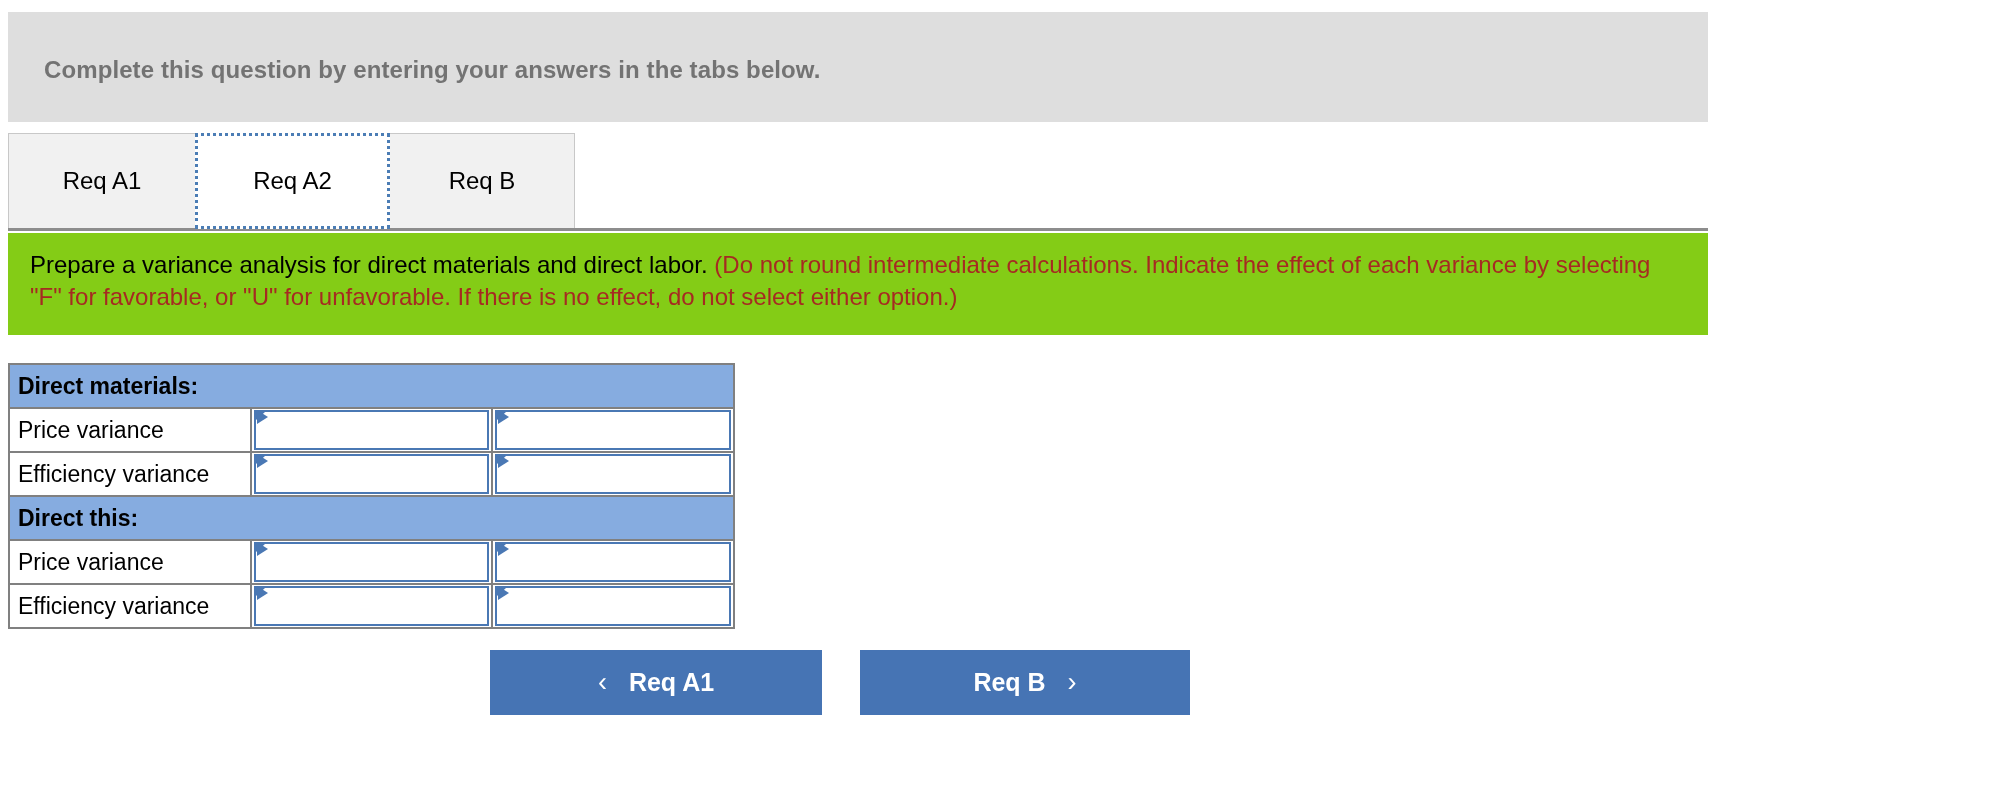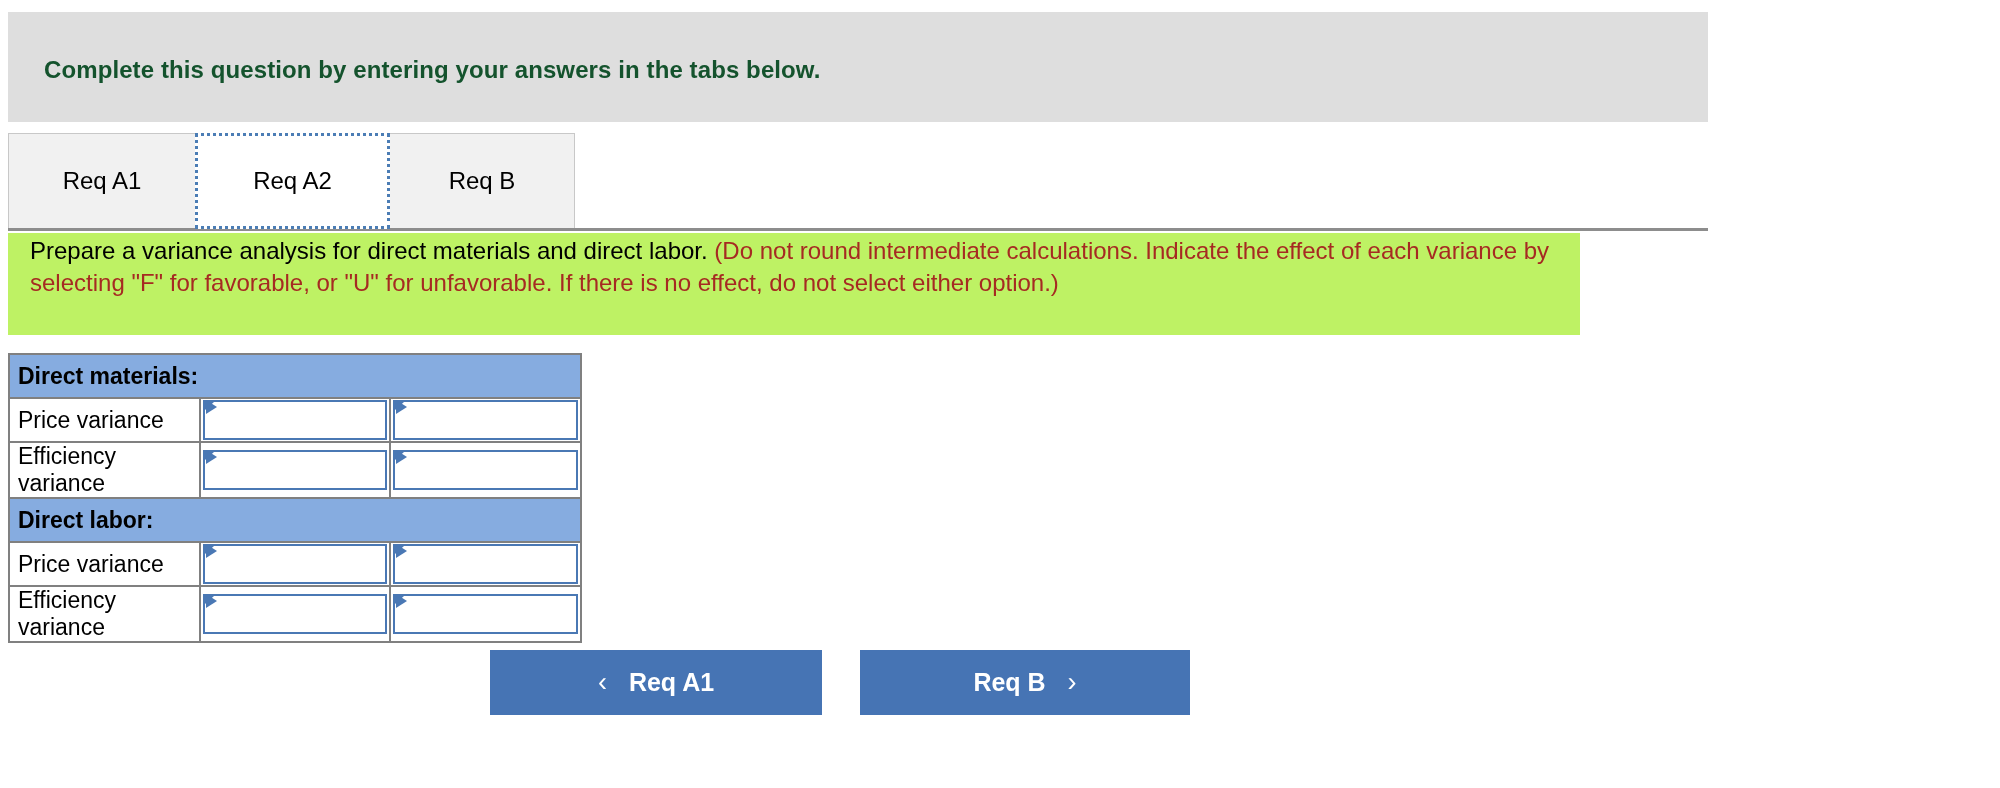--- a/index.html
+++ b/index.html
@@ -24,21 +24,21 @@
     height: 110px;
     background: #dedede;
     box-sizing: border-box;
   }
   .banner-text {
     position: absolute;
     left: 36px;
     top: 44px;
     font-size: 24px;
     font-weight: bold;
-    color: #14532d;
+    color: #737373;
     letter-spacing: 0.1px;
   }
 
   
   .tabstrip {
     position: absolute;
     left: 8px;
     top: 133px;
     height: 96px;
   }
@@ -74,40 +74,40 @@
     width: 1700px;
     height: 3px;
     background: #8d8d8d;
   }
 
   
   .qpanel {
     position: absolute;
     left: 8px;
     top: 233px;
-    width: 1572px;
+    width: 1700px;
     height: 102px;
-    background: #bef264;
-    box-sizing: border-box;
-    padding: 2px 22px 0 22px;
+    background: #84cc16;
+    box-sizing: border-box;
+    padding: 16px 22px 0 22px;
   }
   .qpanel p {
     margin: 0;
     font-size: 24px;
     line-height: 32px;
     color: #000000;
   }
   .qnote { color: #a62a22; }
 
   
   .vtable {
     position: absolute;
     left: 8px;
-    top: 353px;
-    width: 574px;
+    top: 363px;
+    width: 727px;
     border-collapse: collapse;
     table-layout: fixed;
   }
   .vtable td {
     border: 2px solid #808080;
     height: 44px;
     padding: 0 8px;
     font-size: 23px;
     color: #000000;
     background: #ffffff;
@@ -234,21 +234,21 @@
             <i class="arrowglyph"></i>
           </div>
       </td>
       <td class="cell2">
         <div class="inputbox">
             <i class="arrowglyph"></i>
           </div>
       </td>
     </tr>
     <tr>
-      <td class="sect" colspan="3">Direct labor:</td>
+      <td class="sect" colspan="3">Direct this:</td>
     </tr>
     <tr>
       <td class="label">Price variance</td>
       <td class="cell">
         <div class="inputbox">
             <i class="arrowglyph"></i>
           </div>
       </td>
       <td class="cell2">
         <div class="inputbox">

